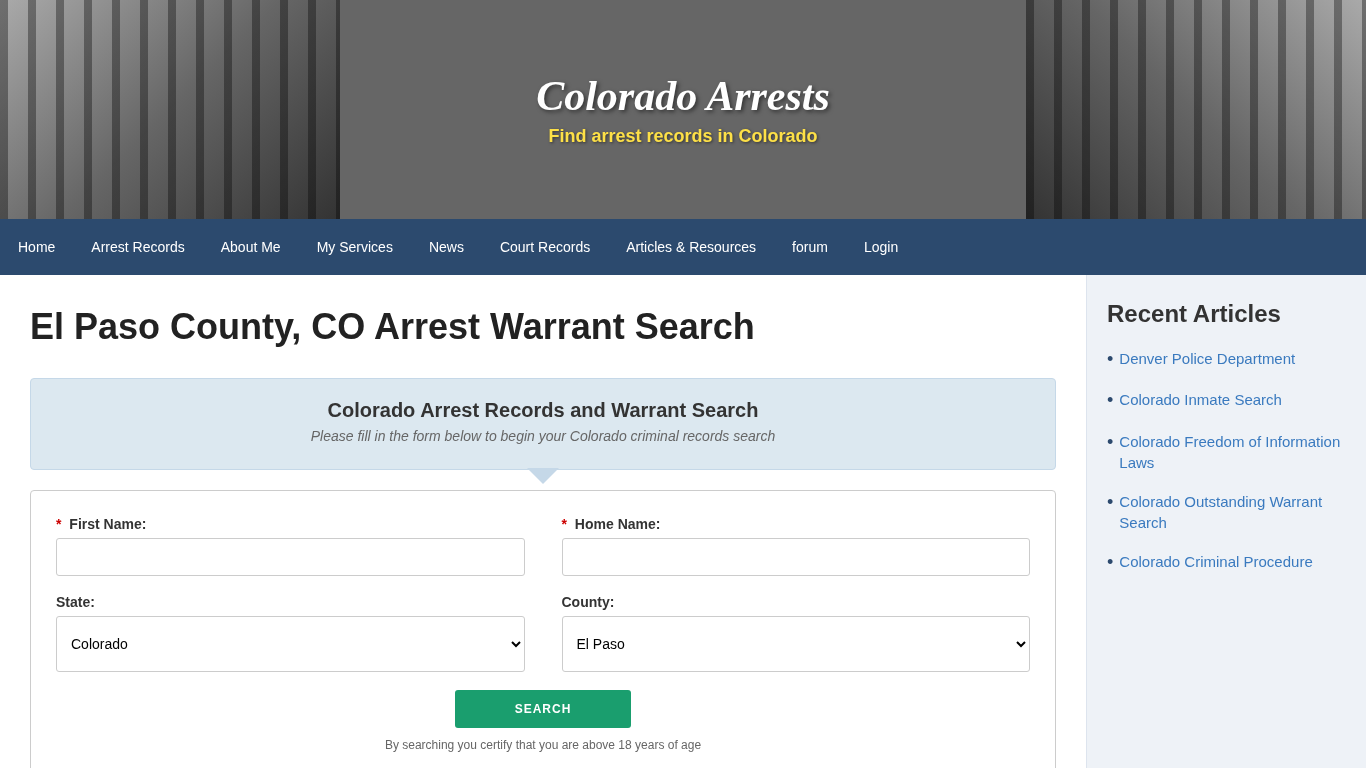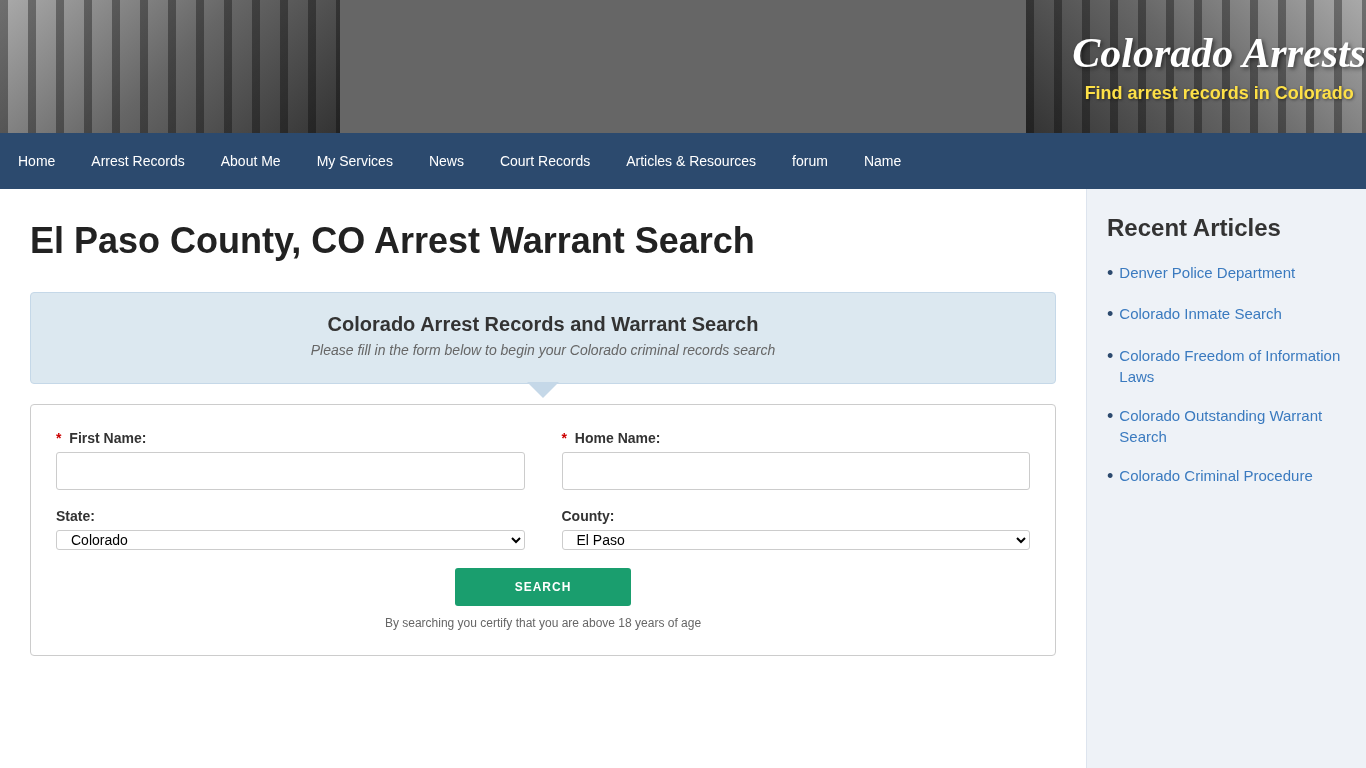--- a/index.html
+++ b/index.html
@@ -1,26 +1,26 @@
 <!DOCTYPE html>
 <html><head>
   <meta charset="utf-8">
   <style>
     * { margin: 0; padding: 0; box-sizing: border-box; }
     body { font-family: Arial, sans-serif; background: #f0f0f0; width: 1366px; min-height: 768px; }
 
     
     .site-header {
       position: relative;
-      height: 133px;
+      height: 219px;
       background: #666;
       overflow: hidden;
       display: flex;
       flex-direction: column;
-      align-items: flex-end;
+      align-items: center;
       justify-content: center;
     }
     .header-bg {
       position: absolute;
       top: 0; left: 0; right: 0; bottom: 0;
       display: flex;
       justify-content: space-between;
     }
     .header-bg-left, .header-bg-right {
       width: 340px;
@@ -184,21 +184,21 @@
       height: 38px;
       border: 1px solid #ccc;
       border-radius: 3px;
       padding: 0 10px;
       font-size: 14px;
       outline: none;
       background: #fff;
     }
 
     .form-select {
-      height: 20px;
+      height: 56px;
       border: 1px solid #ccc;
       border-radius: 3px;
       padding: 0 10px;
       font-size: 14px;
       background: #fff;
       cursor: pointer;
       appearance: auto;
     }
 
     .search-btn-row {
@@ -283,21 +283,21 @@
 
 <nav class="nav-bar">
   <a class="nav-item" href="#">Home</a>
   <a class="nav-item" href="#">Arrest Records</a>
   <a class="nav-item" href="#">About Me</a>
   <a class="nav-item" href="#">My Services</a>
   <a class="nav-item" href="#">News</a>
   <a class="nav-item" href="#">Court Records</a>
   <a class="nav-item" href="#">Articles &amp; Resources</a>
   <a class="nav-item" href="#">forum</a>
-  <a class="nav-item" href="#">Name</a>
+  <a class="nav-item" href="#">Login</a>
 </nav>
 
 <div class="main-wrapper">
 
   <main class="content-area">
 
     <h1 class="page-title">El Paso County, CO Arrest Warrant Search</h1>
 
     <div class="search-box-outer">
       <div class="search-box-title">Colorado Arrest Records and Warrant Search</div>

